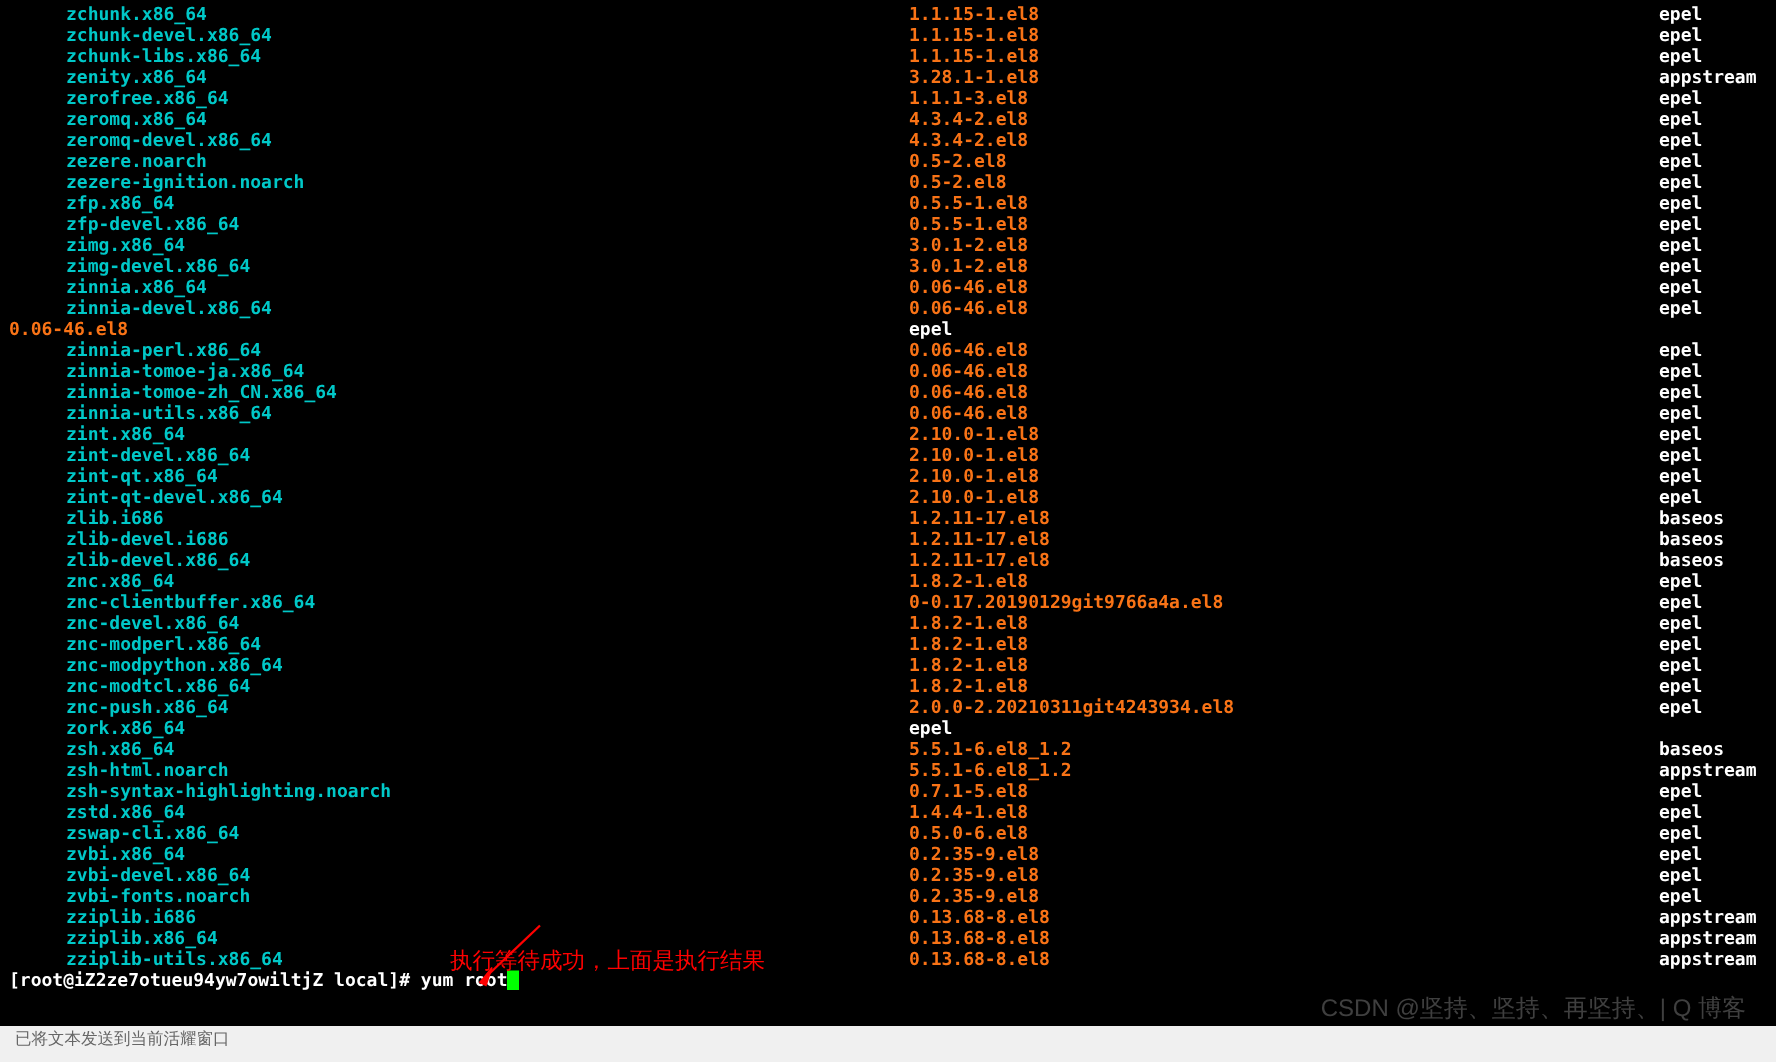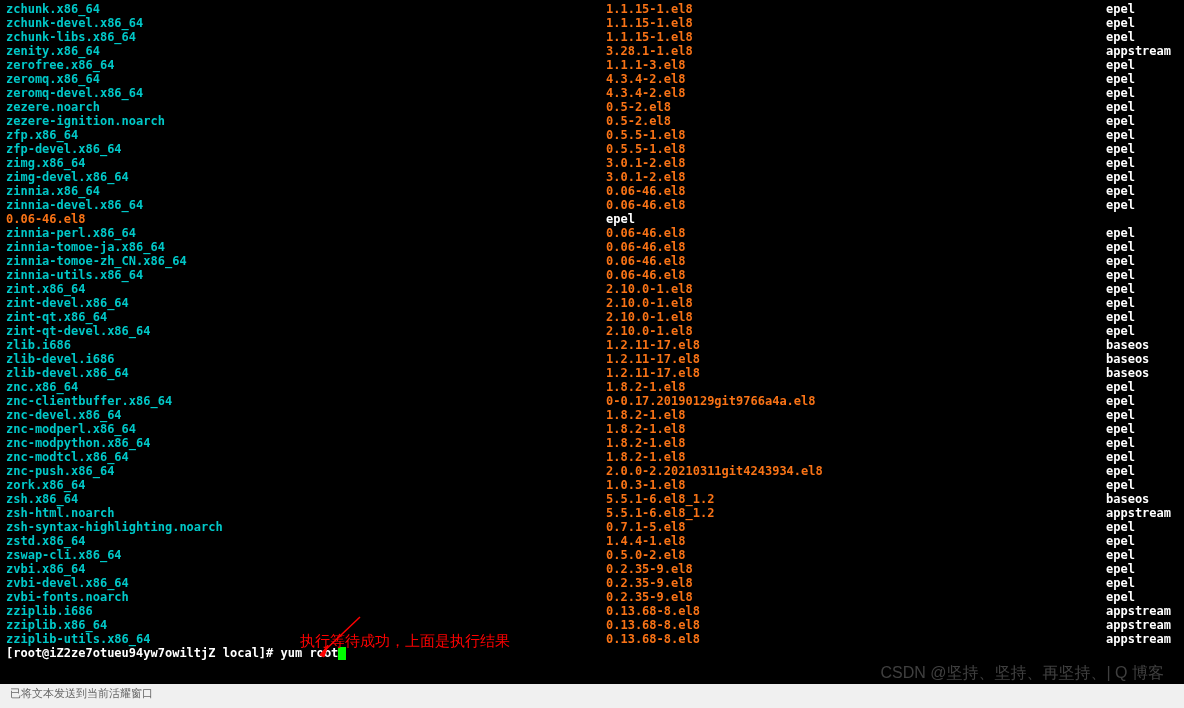--- a/index.html
+++ b/index.html
@@ -16,21 +16,21 @@
     font-weight: bold;
   }
   .terminal {
     padding: 2px 6px;
   }
   .row {
     display: grid;
     grid-template-columns: 600px 500px 1fr;
     white-space: pre;
   }
-  .pkg { color: #00c8c8; }
+  .pkg { color: #00c8c8; margin-left: 38px; }
   .ver { color: #f97316; }
   .repo { color: #fff; text-align: left; }
   .prompt-line {
     color: #fff;
     white-space: pre;
   }
   .cursor {
     display: inline-block;
     width: 8px;
     height: 13px;
@@ -104,26 +104,26 @@
     <div class="row"><span class="pkg">zlib.i686</span><span class="ver">1.2.11-17.el8</span><span class="repo">baseos</span></div>
     <div class="row"><span class="pkg">zlib-devel.i686</span><span class="ver">1.2.11-17.el8</span><span class="repo">baseos</span></div>
     <div class="row"><span class="pkg">zlib-devel.x86_64</span><span class="ver">1.2.11-17.el8</span><span class="repo">baseos</span></div>
     <div class="row"><span class="pkg">znc.x86_64</span><span class="ver">1.8.2-1.el8</span><span class="repo">epel</span></div>
     <div class="row"><span class="pkg">znc-clientbuffer.x86_64</span><span class="ver">0-0.17.20190129git9766a4a.el8</span><span class="repo">epel</span></div>
     <div class="row"><span class="pkg">znc-devel.x86_64</span><span class="ver">1.8.2-1.el8</span><span class="repo">epel</span></div>
     <div class="row"><span class="pkg">znc-modperl.x86_64</span><span class="ver">1.8.2-1.el8</span><span class="repo">epel</span></div>
     <div class="row"><span class="pkg">znc-modpython.x86_64</span><span class="ver">1.8.2-1.el8</span><span class="repo">epel</span></div>
     <div class="row"><span class="pkg">znc-modtcl.x86_64</span><span class="ver">1.8.2-1.el8</span><span class="repo">epel</span></div>
     <div class="row"><span class="pkg">znc-push.x86_64</span><span class="ver">2.0.0-2.20210311git4243934.el8</span><span class="repo">epel</span></div>
-    <div class="row"><span class="pkg">zork.x86_64</span><span class="ver">1.0.3-1.el8</span><span class="repo">epel</span></div>
+    <div class="row"><span class="pkg">zork.x86_64</span><span class="repo">epel</span></div>
     <div class="row"><span class="pkg">zsh.x86_64</span><span class="ver">5.5.1-6.el8_1.2</span><span class="repo">baseos</span></div>
     <div class="row"><span class="pkg">zsh-html.noarch</span><span class="ver">5.5.1-6.el8_1.2</span><span class="repo">appstream</span></div>
     <div class="row"><span class="pkg">zsh-syntax-highlighting.noarch</span><span class="ver">0.7.1-5.el8</span><span class="repo">epel</span></div>
     <div class="row"><span class="pkg">zstd.x86_64</span><span class="ver">1.4.4-1.el8</span><span class="repo">epel</span></div>
-    <div class="row"><span class="pkg">zswap-cli.x86_64</span><span class="ver">0.5.0-2.el8</span><span class="repo">epel</span></div>
+    <div class="row"><span class="pkg">zswap-cli.x86_64</span><span class="ver">0.5.0-6.el8</span><span class="repo">epel</span></div>
     <div class="row"><span class="pkg">zvbi.x86_64</span><span class="ver">0.2.35-9.el8</span><span class="repo">epel</span></div>
     <div class="row"><span class="pkg">zvbi-devel.x86_64</span><span class="ver">0.2.35-9.el8</span><span class="repo">epel</span></div>
     <div class="row"><span class="pkg">zvbi-fonts.noarch</span><span class="ver">0.2.35-9.el8</span><span class="repo">epel</span></div>
     <div class="row"><span class="pkg">zziplib.i686</span><span class="ver">0.13.68-8.el8</span><span class="repo">appstream</span></div>
     <div class="row"><span class="pkg">zziplib.x86_64</span><span class="ver">0.13.68-8.el8</span><span class="repo">appstream</span></div>
     <div class="row"><span class="pkg">zziplib-utils.x86_64</span><span class="ver">0.13.68-8.el8</span><span class="repo">appstream</span></div>
     <div class="prompt-line"><span>[root@iZ2ze7otueu94yw7owiltjZ local]# </span><span>yum root</span><span class="cursor"></span></div>
   </div>
 
 <div class="annotation" style="top:595px; left:300px;margin-top:39px;">执行等待成功，上面是执行结果</div>

